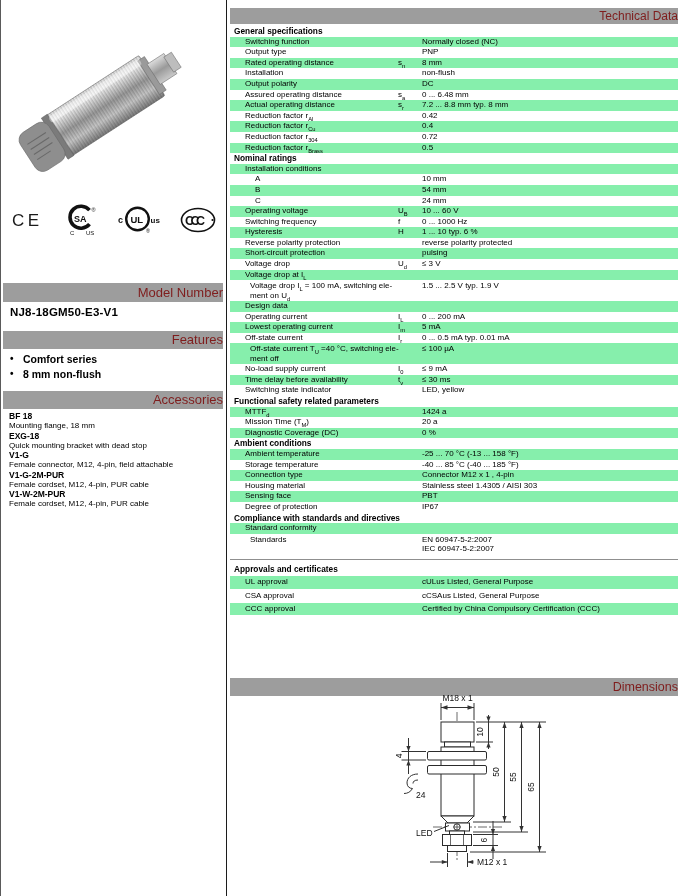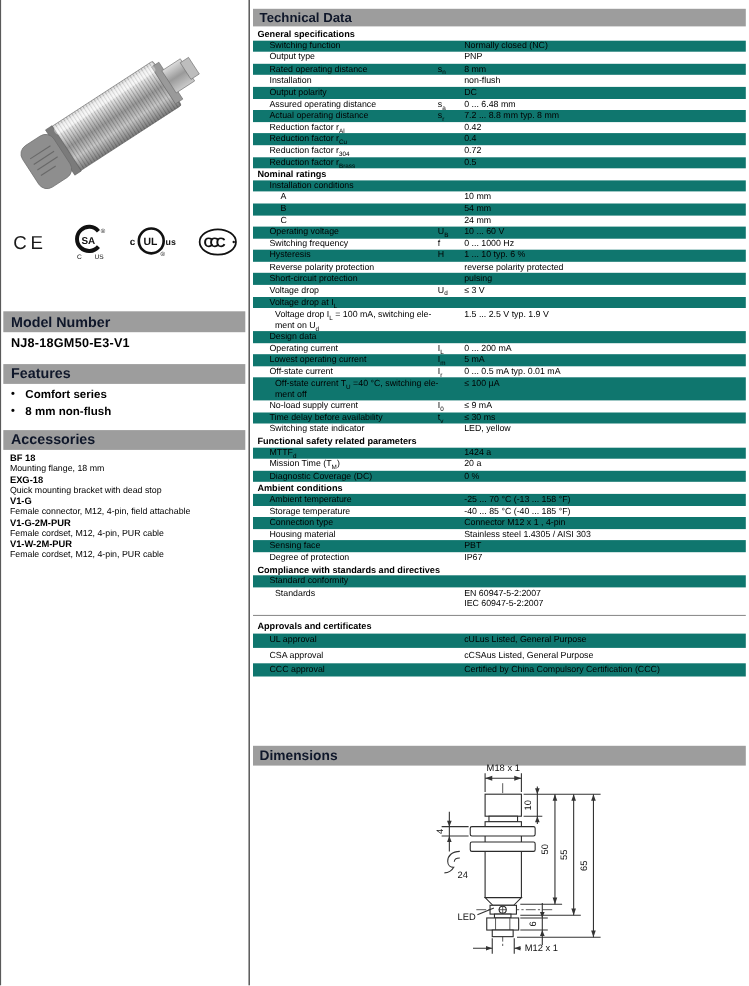--- a/index.html
+++ b/index.html
@@ -6,21 +6,21 @@
   body{
     width:681px;height:896px;position:relative;background:#ffffff;
     font-family:"Liberation Sans","DejaVu Sans",sans-serif;color:#000;
     overflow:hidden;
   }
   #page{position:absolute;inset:0;}
   #left{position:absolute;left:0;top:0;width:227px;height:896px;
     border-left:1px solid #5a5a5a;border-right:1px solid #1c1c1c;box-sizing:border-box;background:#fff;}
   #right{position:absolute;left:228px;top:0;width:453px;height:896px;background:#fff;}
 
-  .hbar{background:#9d9d9d;color:#0f172a;font-weight:bold;position:absolute;box-sizing:border-box;}
+  .hbar{background:#9d9d9d;color:#7f1d1d;font-weight:normal;position:absolute;box-sizing:border-box;text-align:right;}
   #td-bar{left:2px;top:8px;width:448px;height:16px;line-height:16px;font-size:12px;padding-left:6px;}
   #dim-bar{left:2px;top:630px;width:448px;height:18px;line-height:18px;font-size:12.5px;padding-left:6px;margin-top:48px;}
   #mn-bar{left:2px;top:283px;width:220px;height:19px;line-height:19px;font-size:13px;padding-left:7px;}
   #ft-bar{left:2px;top:331px;width:220px;height:18px;line-height:18px;font-size:13px;padding-left:7px;}
   #ac-bar{left:2px;top:391px;width:220px;height:18px;line-height:18px;font-size:13px;padding-left:7px;}
 
   #photo{position:absolute;left:6px;top:18px;width:212px;height:176px;}
   #logos{position:absolute;left:10px;top:200px;width:208px;height:40px;display:flex;align-items:center;justify-content:space-between;}
 
   #model-number{position:absolute;left:9px;top:306px;font-size:11.5px;font-weight:bold;letter-spacing:.2px;}
@@ -30,21 +30,21 @@
   #accessories{position:absolute;left:8px;top:411px;width:212px;}
   .acc{margin-bottom:.5px;}
   .acc .nm{font-size:8.5px;font-weight:bold;line-height:10px;}
   .acc .ds{font-size:8px;line-height:9px;}
 
   #spec{position:absolute;left:2px;top:26px;width:448px;}
   .sec{font-weight:bold;font-size:8.3px;line-height:10.6px;min-height:10.6px;padding-left:4px;}
   .secpad{margin:4px 0 2px 0;}
   .rulebar{border-top:1px solid #8f8f8f;margin-top:4px;margin-bottom:2px;height:0;}
   .trow{display:flex;align-items:flex-start;font-size:8px;line-height:10.6px;min-height:10.6px;}
-  .trow.shade{background:#0f766e;}
+  .trow.shade{background:#86efac;}
   .lbl{flex:0 0 168px;padding-left:15px;box-sizing:border-box;}
   .lbl.i2{padding-left:25px;}
   .sym{flex:0 0 24px;}
   .val{flex:1 1 auto;padding-right:16px;}
   .ml{line-height:9.4px;padding:1px 0;}
   .ml .lbl{flex-basis:192px;padding-left:20px;white-space:nowrap;}
   .tall{line-height:12.4px;min-height:12.4px;margin-bottom:1px;}
   sub{font-size:.72em;line-height:0;}
 
   #drawing{position:absolute;left:2px;top:654px;width:448px;height:240px;}

